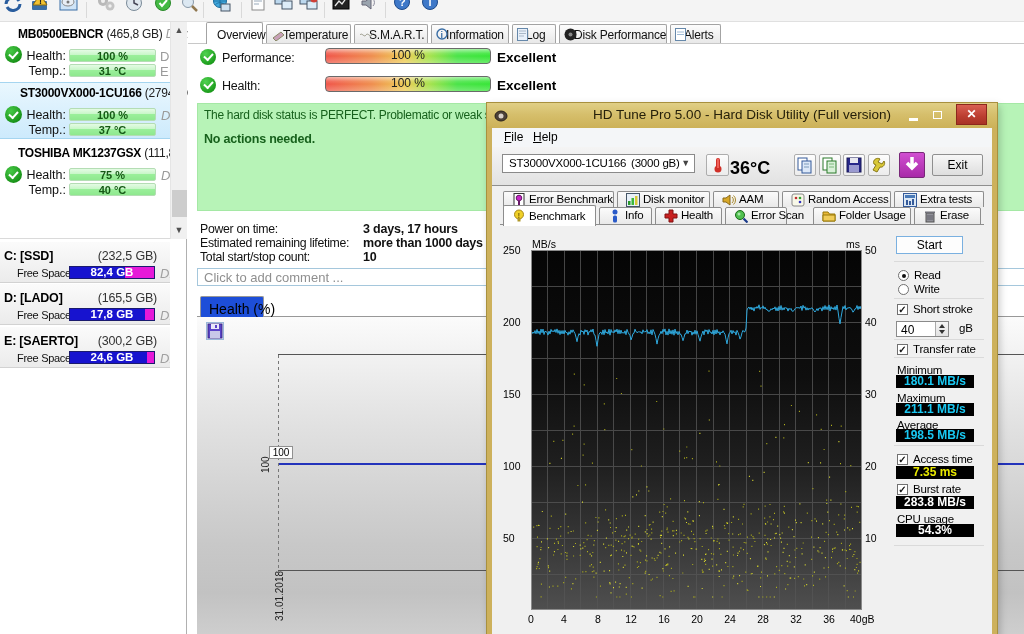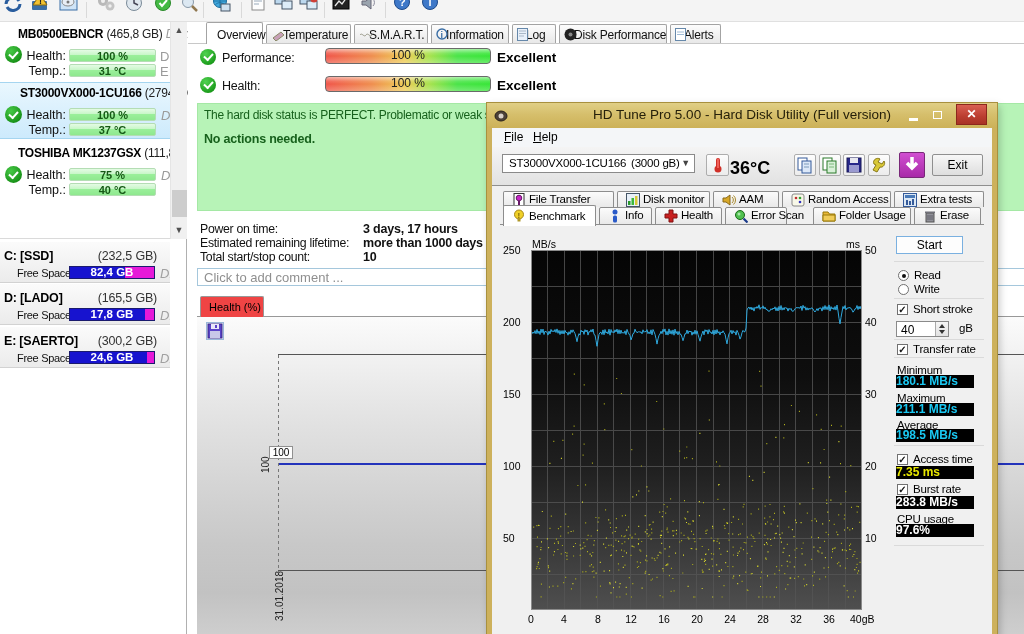--- a/index.html
+++ b/index.html
@@ -50,21 +50,21 @@
   linear-gradient(90deg,#f0564a 0%,#ef8e4e 28%,#eecc55 48%,#a8e24e 63%,#4ae448 80%,#38e638 100%);
   text-align:center; font-size:12px; color:#222; line-height:13px; }
 .exc { position:absolute; left:309px; font-weight:bold; font-size:13.5px; color:#000; }
 #greenbox { position:absolute; left:9px; top:81px; width:828px; height:108px; background:#b7f3b7; border:1px solid #a5e8a5; overflow:hidden; }
 #greenbox .l1 { position:absolute; left:6px; top:4px; white-space:nowrap; font-size:12px; letter-spacing:-0.3px; color:#17611c; }
 #greenbox .l2 { position:absolute; left:6px; top:28px; white-space:nowrap; font-size:12.5px; letter-spacing:-0.2px; font-weight:bold; color:#17611c; }
 .irow { position:absolute; left:12px; font-size:12.3px; letter-spacing:-0.3px; color:#111; }
 .ival { position:absolute; left:175px; font-size:12.5px; letter-spacing:-0.2px; font-weight:bold; color:#111; }
 #cmt { position:absolute; left:9px; top:246px; width:830px; height:18px; border:1px solid #a5c7dc; background:#fff; color:#8f8f8f; font-size:13px; line-height:17px; padding-left:6px; }
 #htabline { position:absolute; left:9px; top:294px; width:828px; height:1px; background:#989898; }
-#htab { position:absolute; left:12px; top:274px; width:64px; height:21px; background:#ef4444; border:1px solid #989898; border-bottom:none; border-radius:2px 2px 0 0; font-size:11px; padding:4px 0 0 8px; white-space:nowrap; }
+#htab { position:absolute; left:12px; top:274px; width:64px; height:21px; background:#1d4ed8; border:1px solid #989898; border-bottom:none; border-radius:2px 2px 0 0; font-size:14px; padding:4px 0 0 8px; white-space:nowrap; }
 #gradpanel { position:absolute; left:9px; top:295px; width:827px; height:317px;
   background:linear-gradient(180deg,#fbfbfb 0%,#e4e4e4 30%,#c8c8c8 72%,#c2c2c2 87%,#cecece 100%); }
 #hchart { position:absolute; left:81px; top:37px; width:760px; height:217px; border-top:1px solid #555; border-bottom:1px solid #555; }
 #hchart .ldash { position:absolute; left:0; top:0; width:1px; height:217px; background:repeating-linear-gradient(180deg,#777 0 3px,transparent 3px 6px); }
 #bline { position:absolute; left:82px; top:146px; width:758px; height:2px; background:#2333bb; }
 #lbl100 { position:absolute; left:72px; top:129px; width:24px; height:13px; background:#fdfdfd; border:1px solid #909090; font-size:10px; text-align:center; line-height:12px; }
 .rot { position:absolute; font-size:10px; color:#222; white-space:nowrap; transform:rotate(-90deg); transform-origin:left bottom; }
 
 #saveic { position:absolute; left:18px; top:300px; width:18px; height:18px; border:1px solid #9ab8d8; background:#eef4fb; }
 
@@ -100,21 +100,21 @@
 .axlab { position:absolute; font-size:10.5px; color:#000; }
 .axl { width:24px; text-align:left; }
 .axb { width:24px; text-align:center; top:485px; }
 
 .hsep { position:absolute; left:402px; width:90px; height:1px; background:#dadada; }
 #startbtn { position:absolute; left:404px; top:108px; width:67px; height:18px; background:#fdfdfd; border:1px solid #7ab0e0; text-align:center; font-size:12px; line-height:16px; }
 .radio { position:absolute; width:11px; height:11px; border:1px solid #707070; border-radius:50%; background:#fff; }
 .radio.on:after { content:""; position:absolute; left:2.5px; top:2.5px; width:4px; height:4px; border-radius:50%; background:#111; }
 .cbox { position:absolute; width:11px; height:11px; border:1px solid #707070; background:#fff; font-size:10px; line-height:10px; text-align:center; color:#111; font-weight:bold; }
 .ctl { position:absolute; font-size:11.5px; letter-spacing:-0.2px; color:#000; }
-.vbox { position:absolute; left:404px; width:78px; height:13px; background:#000; font-size:12px; font-weight:bold; line-height:13px; }
+.vbox { position:absolute; left:404px; width:78px; height:13px; background:#000; text-align:center; font-size:12px; font-weight:bold; line-height:13px; }
 .cy { color:#19c8f2; } .yw { color:#e8e800; } .wh { color:#fff; }
 #spin { position:absolute; left:404px; top:193px; width:53px; height:16px; background:#fff; border:1px solid #8a8a8a; font-size:12px; }
 #spin .num { position:absolute; left:4px; top:1px; }
 #spin .ud { position:absolute; right:0; top:0; width:13px; height:14px; border-left:1px solid #aaa; background:linear-gradient(180deg,#f6f6f6,#e2e2e2); }
 #spin .ud:before { content:""; position:absolute; left:3px; top:2px; border-left:3px solid transparent; border-right:3px solid transparent; border-bottom:4px solid #333; }
 #spin .ud:after { content:""; position:absolute; left:3px; bottom:2px; border-left:3px solid transparent; border-right:3px solid transparent; border-top:4px solid #333; }
 </style>
 </head>
 <body>
 <div id="app">
@@ -387,21 +387,21 @@
             </svg>
           </div>
       <div id="exitbtn">Exit</div>
     </div>
     <div class="htabr1" style="left:11px;width:111px">
           <svg class="hticon" width="14" height="14">
             <rect x="2" y="0.5" width="10" height="13" fill="#fff" stroke="#333"></rect>
             <circle cx="7" cy="5" r="2.8" fill="#c828c8" stroke="#681868"></circle>
             <rect x="6" y="8" width="2" height="4" fill="#681868"></rect>
           </svg>
-          <span class="httxt">File Transfer</span>
+          <span class="httxt">Error Benchmark</span>
         </div>
     <div class="htabr1" style="left:125px;width:93px">
           <svg class="hticon" width="14" height="14">
             <rect x="0.5" y="0.5" width="13" height="13" fill="#e8f0f8" stroke="#456"></rect>
             <rect x="2" y="8" width="2.5" height="4" fill="#2a9a2a"></rect>
             <rect x="5.5" y="5" width="2.5" height="7" fill="#3ab83a"></rect>
             <rect x="9" y="3" width="2.5" height="9" fill="#d8c838"></rect>
           </svg>
           <span class="httxt">Disk monitor</span>
         </div>
@@ -544,16 +544,16 @@
     <div class="vbox cy" style="top:275px">211.1 MB/s</div>
     <div class="ctl" style="left:405px;top:291px">Average</div>
     <div class="vbox cy" style="top:301px">198.5 MB/s</div>
     <div class="cbox" style="left:405px;top:326px">✓</div>
         <div class="ctl" style="left:421px;top:325px">Access time</div>
     <div class="vbox yw" style="top:338px">7.35 ms</div>
     <div class="cbox" style="left:405px;top:356px">✓</div>
         <div class="ctl" style="left:421px;top:355px">Burst rate</div>
     <div class="vbox wh" style="top:368px">283.8 MB/s</div>
     <div class="ctl" style="left:405px;top:385px">CPU usage</div>
-    <div class="vbox wh" style="top:396px">97.6%</div>
+    <div class="vbox wh" style="top:396px">54.3%</div>
   </div>
 </div>
 </div>
 
 </body></html>

